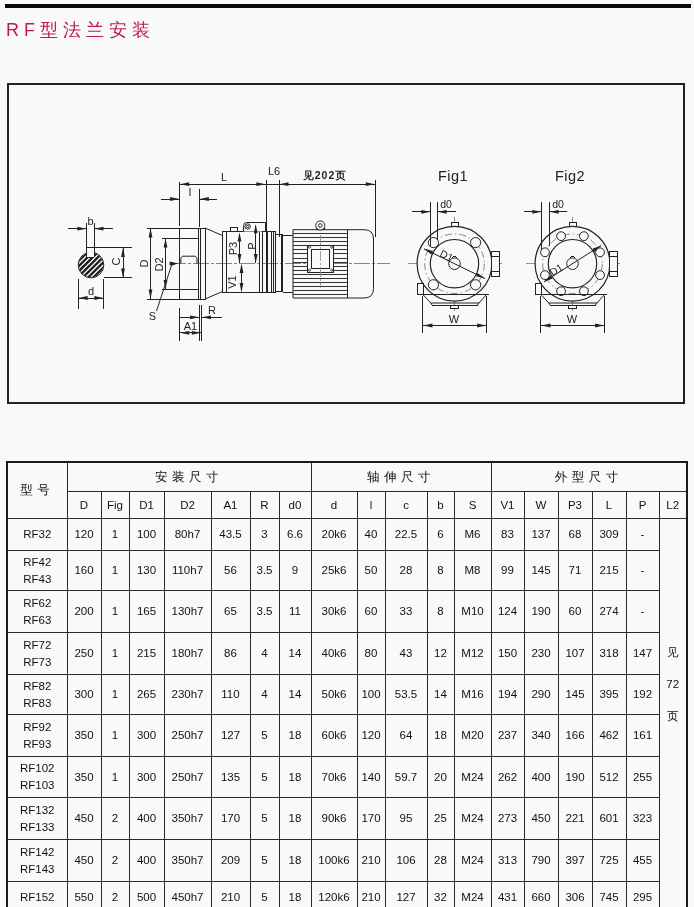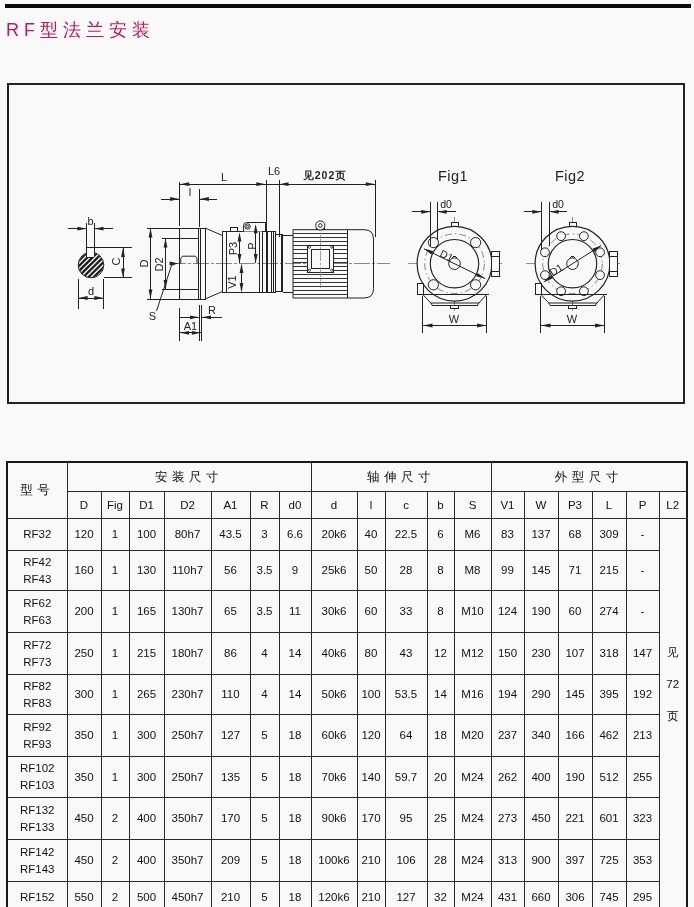--- a/index.html
+++ b/index.html
@@ -503,21 +503,21 @@
           <td>18</td>
           <td>60k6</td>
           <td>120</td>
           <td>64</td>
           <td>18</td>
           <td>M20</td>
           <td>237</td>
           <td>340</td>
           <td>166</td>
           <td>462</td>
-          <td>213</td>
+          <td>161</td>
 </tr>
 
 <tr style="height:41px">
 <td>RF102<br>RF103</td>
           <td>350</td>
           <td>1</td>
           <td>300</td>
           <td>250h7</td>
           <td>135</td>
           <td>5</td>
@@ -563,24 +563,24 @@
           <td>350h7</td>
           <td>209</td>
           <td>5</td>
           <td>18</td>
           <td>100k6</td>
           <td>210</td>
           <td>106</td>
           <td>28</td>
           <td>M24</td>
           <td>313</td>
-          <td>900</td>
+          <td>790</td>
           <td>397</td>
           <td>725</td>
-          <td>353</td>
+          <td>455</td>
 </tr>
 
 <tr style="height:32px">
 <td>RF152</td>
           <td>550</td>
           <td>2</td>
           <td>500</td>
           <td>450h7</td>
           <td>210</td>
           <td>5</td>

